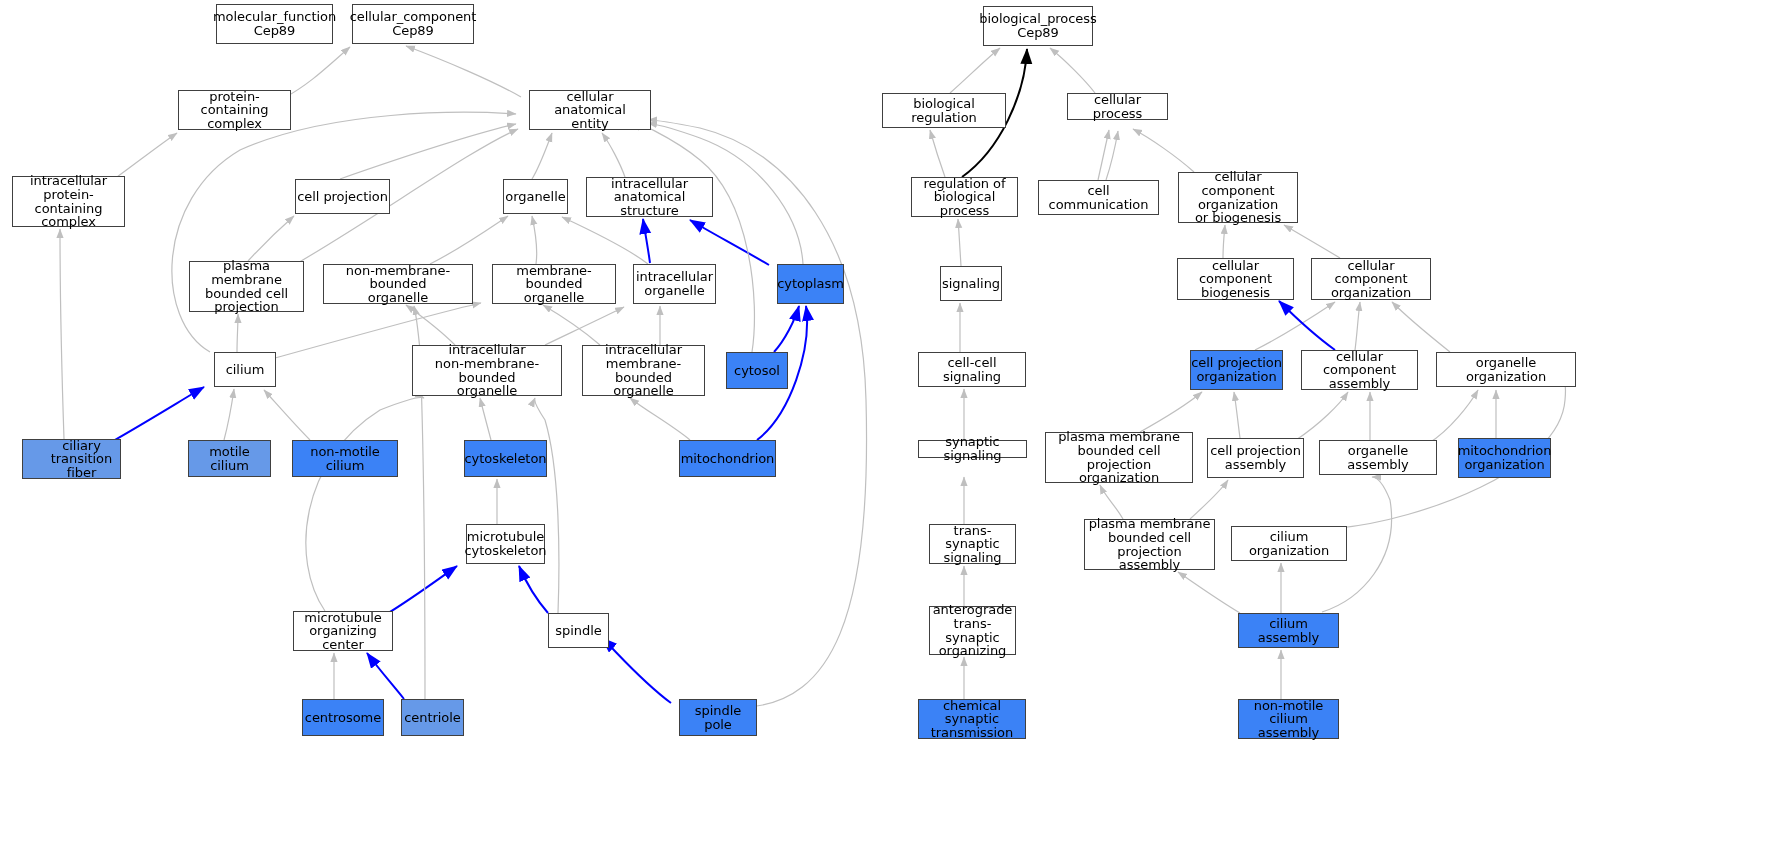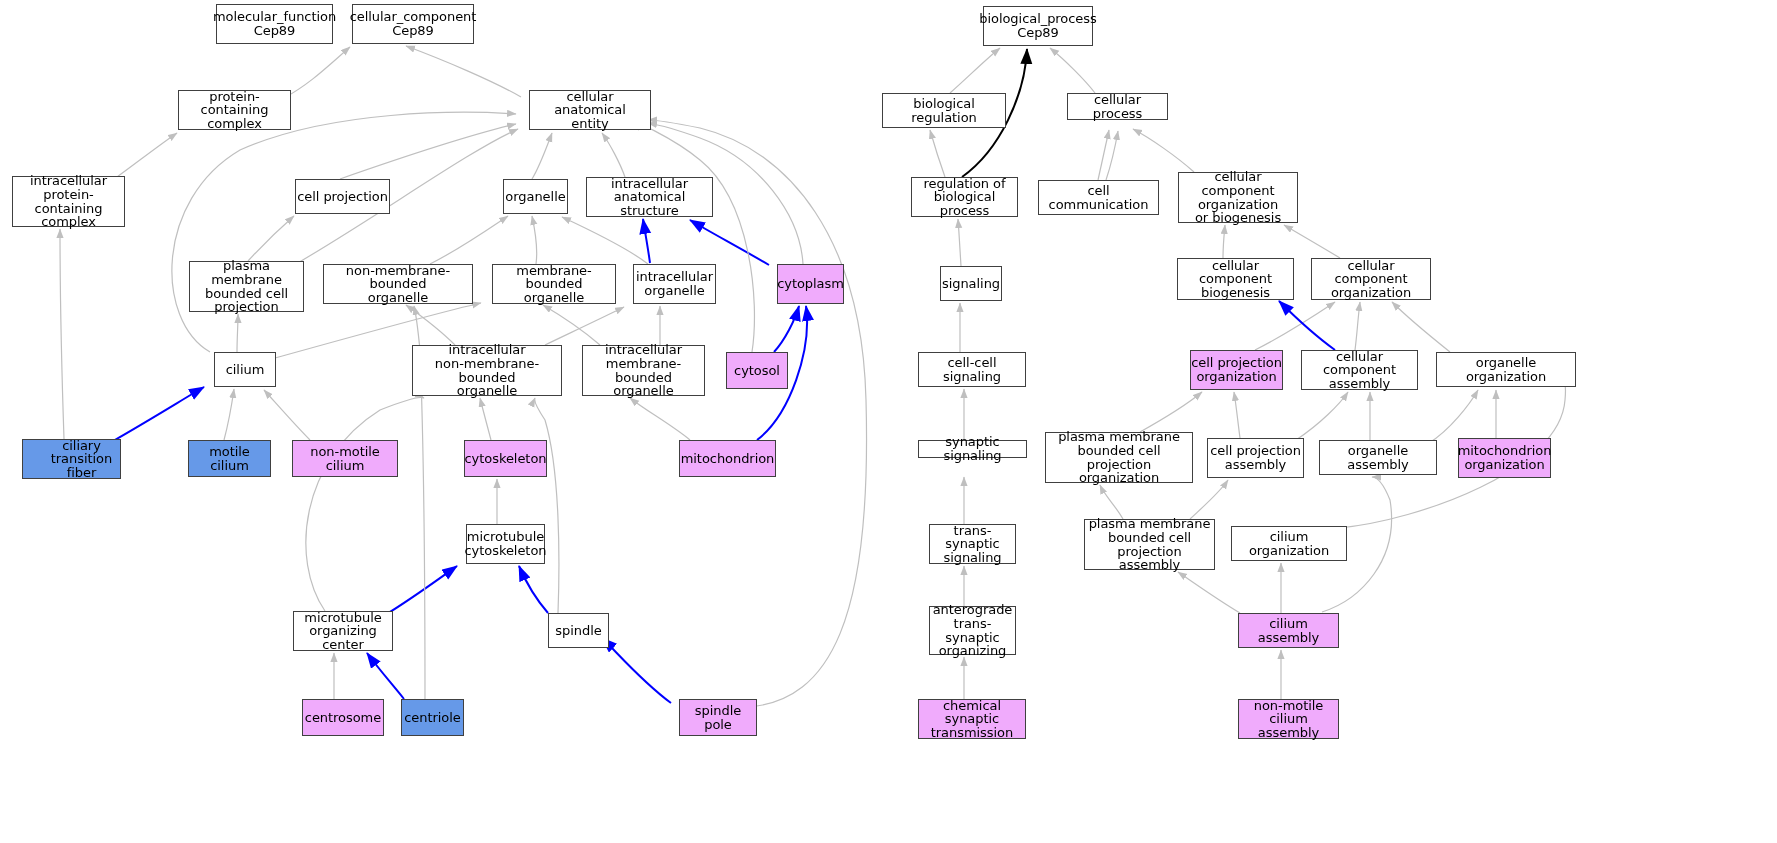--- a/index.html
+++ b/index.html
@@ -21,21 +21,21 @@
     justify-content:center;
     text-align:center;
     font-size:13px;
     line-height:13.6px;
     color:#000000;
     white-space:pre-line;
     letter-spacing:-0.05px;
     z-index:2;
     margin-left:8px;
   }
-  .node.fill-light{background:#f0abfc;text-align:center;}
+  .node.fill-light{background:#3b82f6;text-align:center;}
   .node.fill-blue{background:#6699e8;}
 </style>
 </head>
 <body>
 
 <div id="canvas">
   <svg id="edges" xmlns="http://www.w3.org/2000/svg">
     <defs>
       <marker id="ah-isa" markerWidth="9" markerHeight="9" refX="7.5" refY="3" orient="auto" markerUnits="strokeWidth">
         <path d="M0,0 L8,3 L0,6 z" fill="#bfbfbf"></path>

